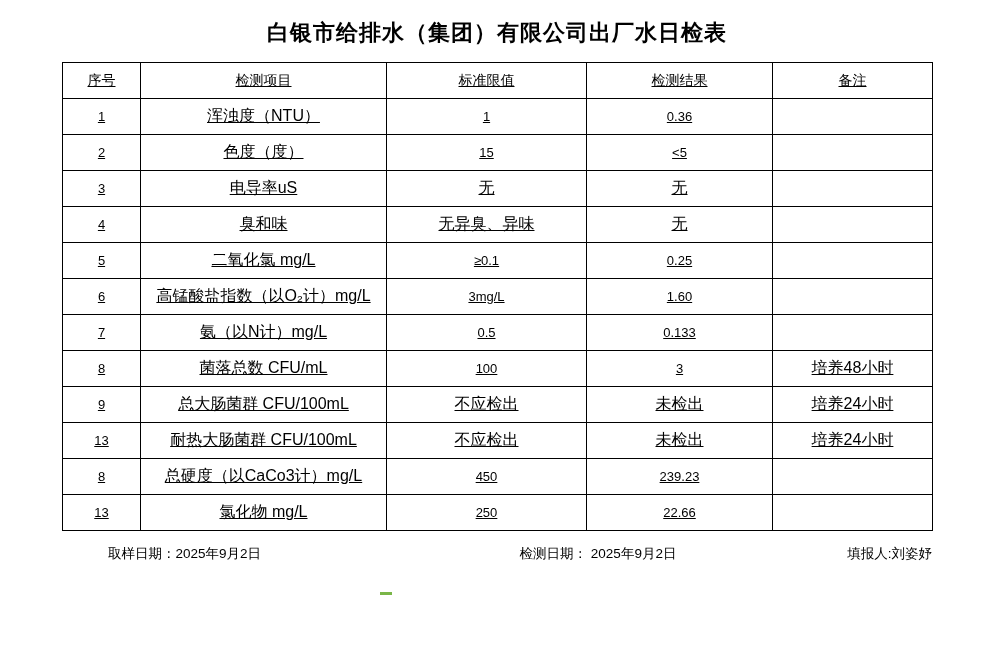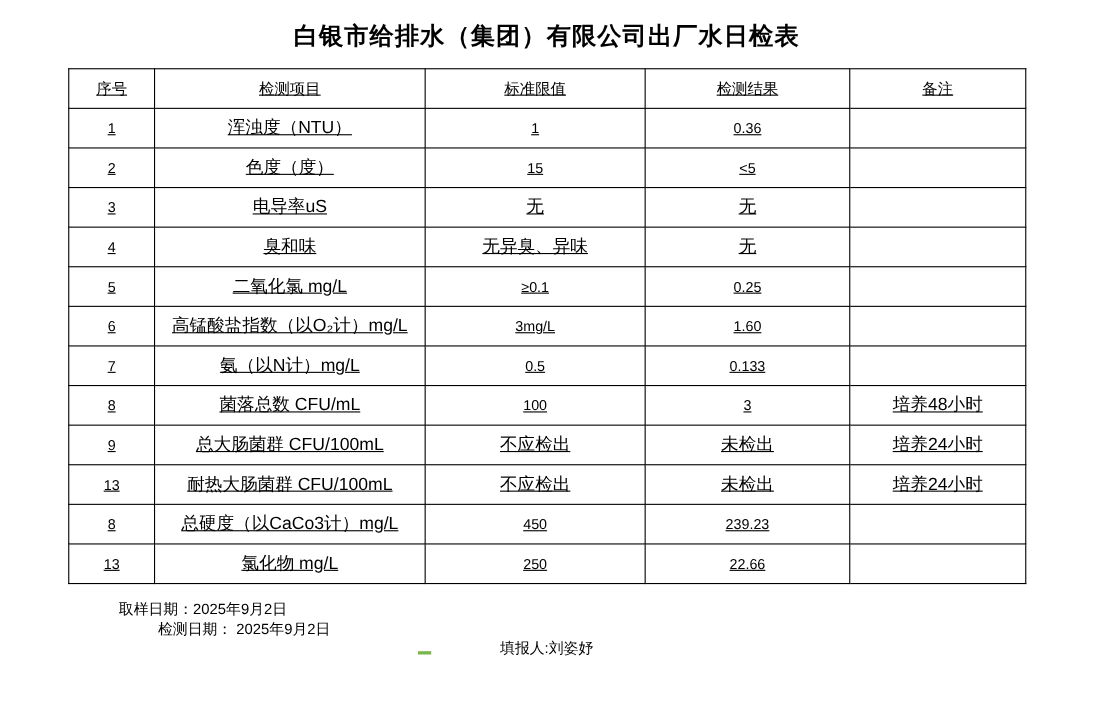--- a/index.html
+++ b/index.html
@@ -59,25 +59,24 @@
   col.c-remark{ width: 160px; }
 
   .idx-cell { font-family: "Liberation Mono", monospace; font-size: 13px; }
   .num { font-family: "Liberation Mono", monospace; font-size: 13px; }
   .cn { font-family: "Liberation Sans", sans-serif; font-size: 16px; }
 
   .footer {
     display: flex;
     padding: 14px 62px 0 62px;
     font-size: 13.5px;
-    flex-direction: column;
   }
   .footer .f-sample { width: 330px; text-align: left; padding-left: 46px; }
   .footer .f-test   { width: 320px; text-align: center; }
-  .footer .f-report { flex: 1; text-align: center; }
+  .footer .f-report { flex: 1; text-align: right; }
 
   .green-mark {
     position: absolute;
     left: 380px;
     top: 592px;
     width: 12px;
     height: 3px;
     background: #7ab648;
   }
 </style>

